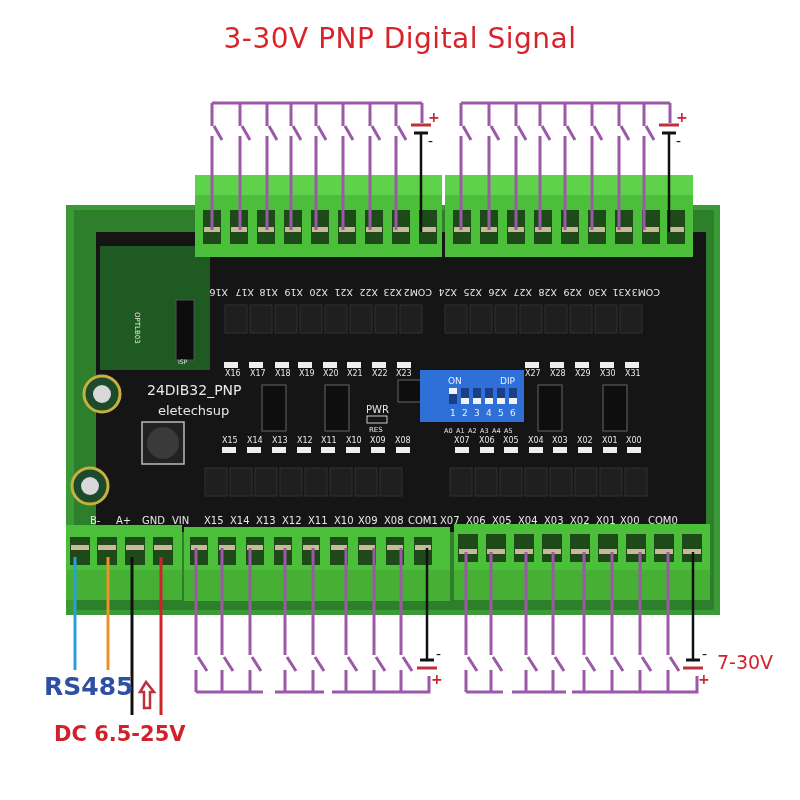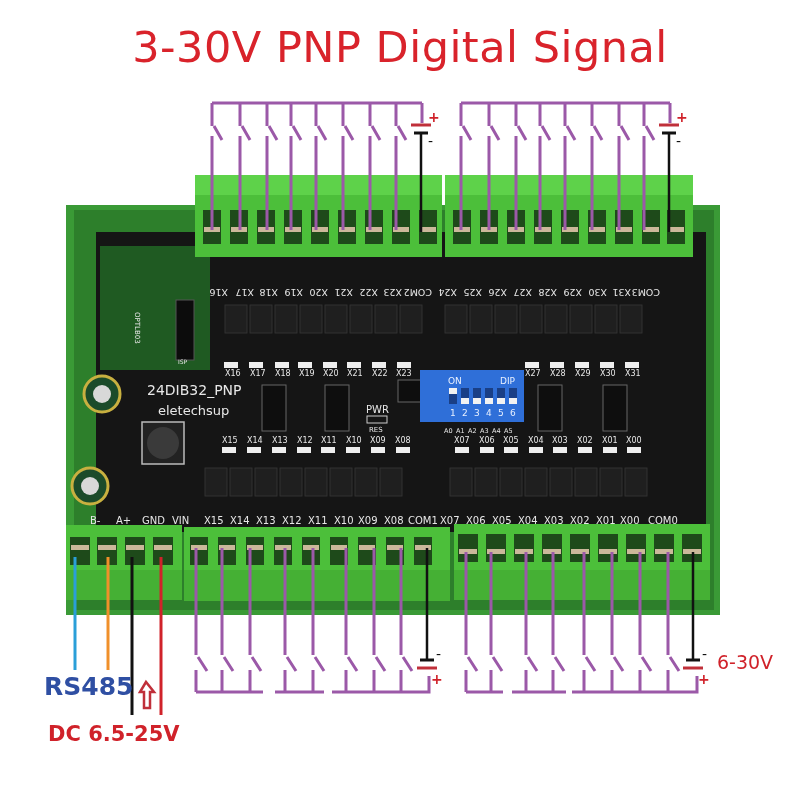--- a/index.html
+++ b/index.html
@@ -1,22 +1,22 @@
 <!DOCTYPE html>
 <html><head>
 <meta charset="utf-8">
 <style>
   html, body { margin: 0; padding: 0; background: #ffffff; }
   body { width: 800px; height: 800px; position: relative; overflow: hidden; font-family: "DejaVu Sans", sans-serif; }
   .abs { position: absolute; }
-  .title { left: 0; width: 800px; top: 22px; text-align: center; color: #d9232b; font-size: 43px; font-family: "DejaVu Sans", sans-serif; letter-spacing: 0.5px; }
+  .title { left: 0; width: 800px; top: 22px; text-align: center; color: #d9232b; font-size: 28px; font-family: "DejaVu Sans", sans-serif; letter-spacing: 0.5px; }
   svg.diagram { position: absolute; left: 0; top: 0; }
   .pcb-text { fill: #e8e8e8; font-family: "DejaVu Sans", sans-serif; }
   .lbl-rs485 { left: 44px; top: 672px; color: #2f4fa3; font-size: 25px; font-weight: bold; }
-  .lbl-dc { left: 48px; top: 722px; color: #d0222a; font-size: 21px; font-weight: bold; }
+  .lbl-dc { left: 54px; top: 722px; color: #d0222a; font-size: 21px; font-weight: bold; }
   .lbl-v330 { left: 717px; top: 651px; color: #d0222a; font-size: 19px; }
 </style>
 </head>
 <body>
 
 <div class="abs title">3-30V PNP Digital Signal</div>
 
 <svg class="diagram" width="800" height="800" viewBox="0 0 800 800">
 
   <rect x="66" y="205" width="654" height="410" fill="#3a9a36"></rect>
@@ -443,13 +443,13 @@
   <line x1="75" y1="557" x2="75" y2="670" stroke="#2a9fd8" stroke-width="3"></line>
   <line x1="108" y1="557" x2="108" y2="670" stroke="#f0902a" stroke-width="3"></line>
   <line x1="132" y1="557" x2="132" y2="715" stroke="#111111" stroke-width="3"></line>
   <line x1="161" y1="557" x2="161" y2="715" stroke="#d0222a" stroke-width="3"></line>
 
   <path d="M146 682 L140 692 H144 V708 H150 V692 H154 Z" fill="none" stroke="#c0303a" stroke-width="2.5"></path>
 </svg>
 
 <div class="abs lbl-rs485">RS485</div>
 <div class="abs lbl-dc">DC 6.5-25V</div>
-<div class="abs lbl-v330">6-30V</div>
+<div class="abs lbl-v330">7-30V</div>
 
 </body></html>

